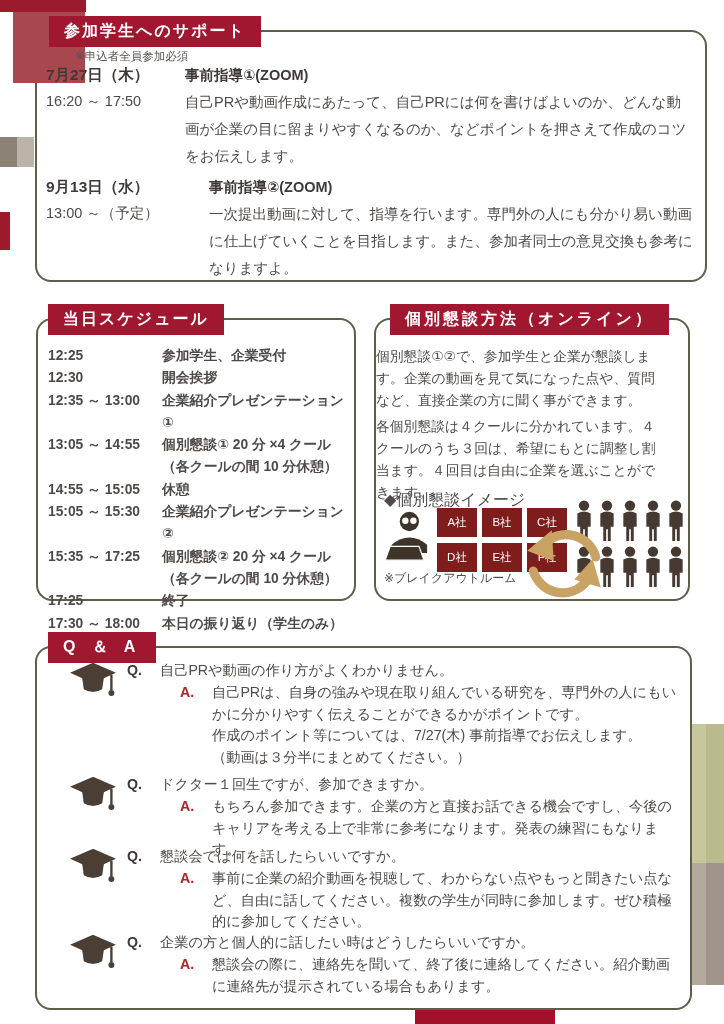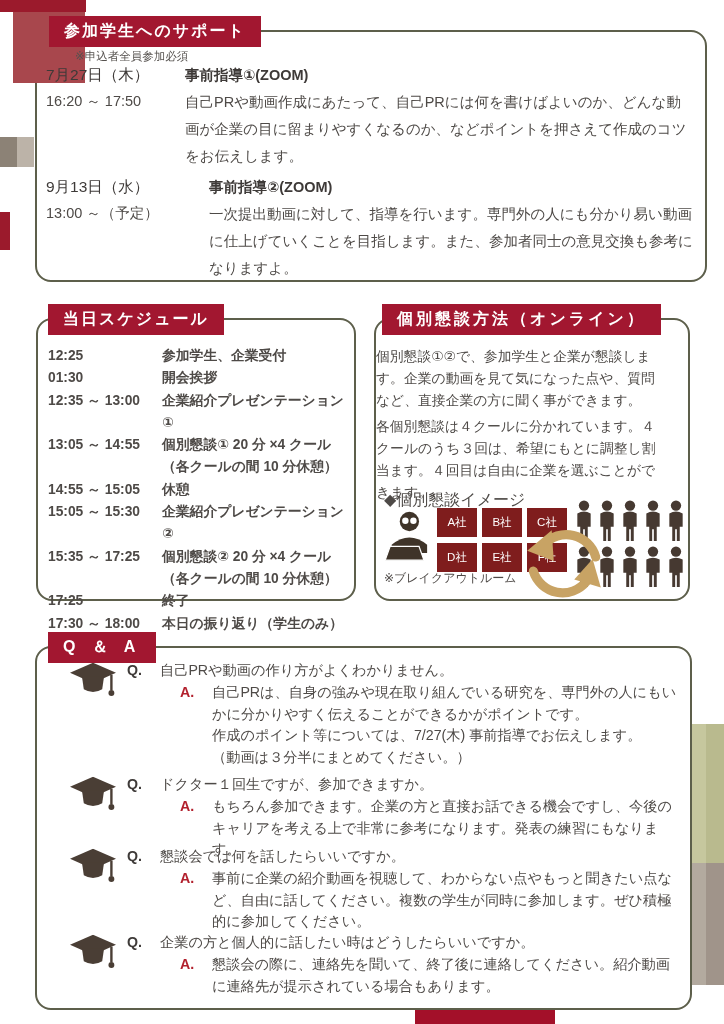--- a/index.html
+++ b/index.html
@@ -24,29 +24,29 @@
   #box-support{left:35px;top:30px;width:668px;height:248px;}
   #box-schedule{left:36px;top:318px;width:316px;height:279px;}
   #box-kondan{left:374px;top:318px;width:312px;height:279px;}
   #box-qa{left:35px;top:646px;width:653px;height:360px;}
 
   
   .sec-header{position:absolute;background:#a21730;color:#fff;font-weight:bold;font-size:16px;
         letter-spacing:2px;display:flex;align-items:center;height:31px;padding:0 15px;z-index:3;}
   #h-support{left:49px;top:16px;}
   #h-schedule{left:48px;top:304px;}
-  #h-kondan{left:382px;top:304px;letter-spacing:3px;text-align:right;}
+  #h-kondan{left:390px;top:304px;letter-spacing:3px;text-align:right;}
   #h-qa{left:48px;top:632px;letter-spacing:6px;}
 
   
   .support-note{position:absolute;left:75px;top:49px;font-size:11.5px;color:#56524f;z-index:3;}
   .session{position:absolute;left:46px;width:648px;display:flex;z-index:3;}
   #session-0{top:62px;} #session-1{top:174px;gap:24px;}
   .s-date-col{width:139px;line-height:26px;flex-shrink:0;}
-  .s-date{font-weight:normal;font-size:15.5px;color:#3e3a38;}
+  .s-date{font-weight:bold;font-size:15.5px;color:#3e3a38;}
   .s-time{font-size:14.5px;}
   .s-content{flex:1;font-size:14.5px;line-height:27px;}
   .s-title{font-weight:bold;color:#3e3a38;}
 
   
   .sch{position:absolute;left:48px;top:345px;width:296px;font-size:13.8px;line-height:22.3px;z-index:3;font-weight:bold;}
   .sch-row{display:flex;}
   .sch-time{width:114px;flex-shrink:0;}
   .sch-event{flex:1;}
 
@@ -136,21 +136,21 @@
       <div class="s-body">一次提出動画に対して、指導を行います。専門外の人にも分かり易い動画に仕上げていくことを目指します。また、参加者同士の意見交換も参考になりますよ。</div>
     </div>
   </div>
 
   <div class="sch">
     <div class="sch-row">
       <span class="sch-time">12:25</span>
       <span class="sch-event">参加学生、企業受付</span>
     </div>
     <div class="sch-row">
-      <span class="sch-time">01:30</span>
+      <span class="sch-time">12:30</span>
       <span class="sch-event">開会挨拶</span>
     </div>
     <div class="sch-row">
       <span class="sch-time">12:35 ～ 13:00</span>
       <span class="sch-event">企業紹介プレゼンテーション①</span>
     </div>
     <div class="sch-row">
       <span class="sch-time">13:05 ～ 14:55</span>
       <span class="sch-event">個別懇談① 20 分 ×4 クール</span>
     </div>

